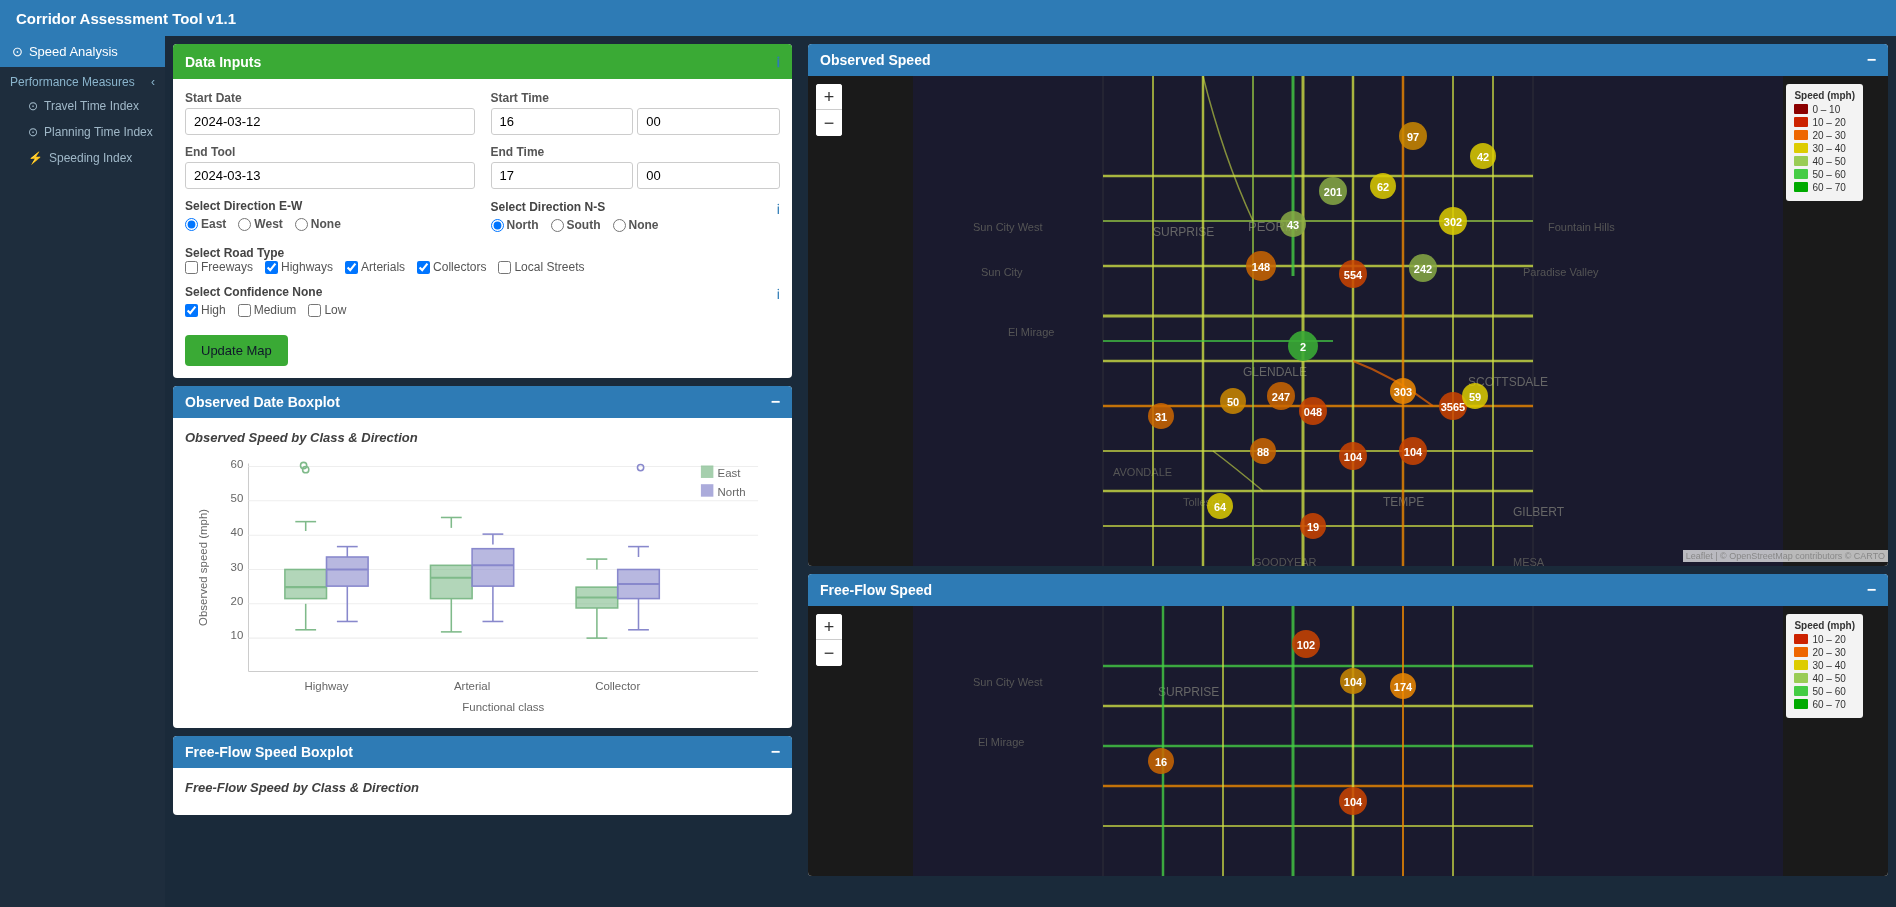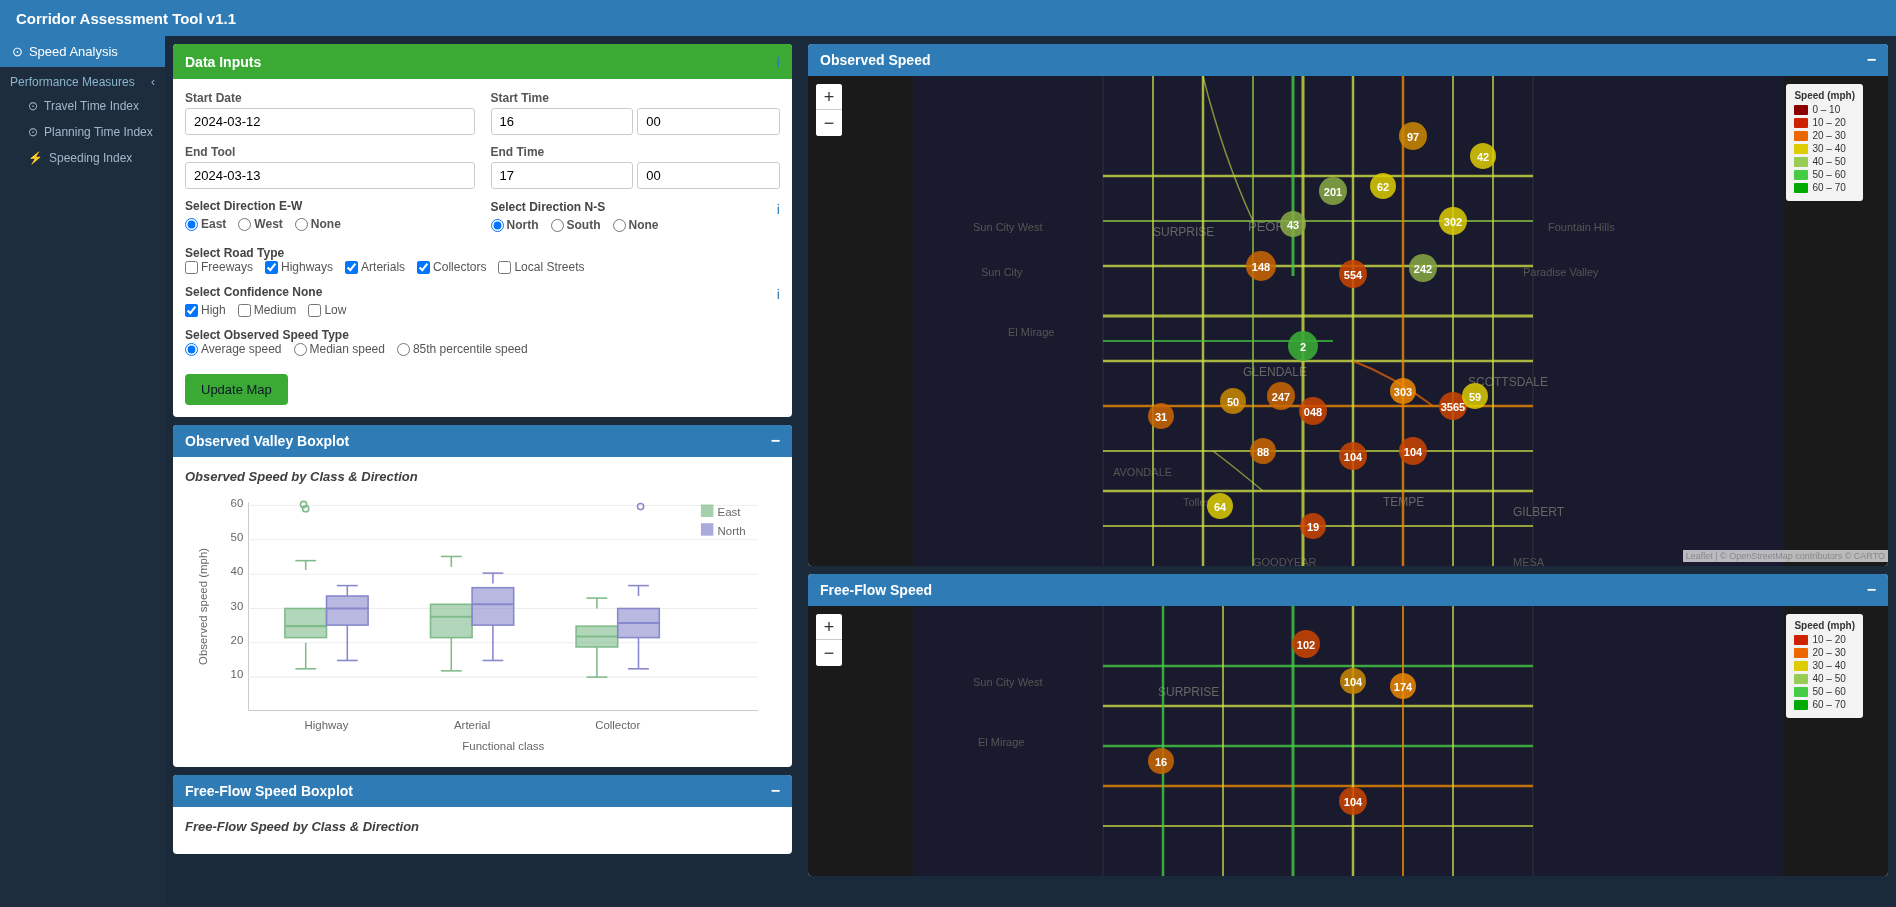--- a/index.html
+++ b/index.html
@@ -287,21 +287,21 @@
     }
 
     .legend-title {
       font-weight: bold;
       margin-bottom: 3px;
       font-size: 10px;
     }
 
     .legend-item {
       display: flex;
-      align-items: flex-end;
+      align-items: flex-start;
       gap: 4px;
       margin-bottom: 2px;
     }
 
     .legend-color {
       width: 14px;
       height: 10px;
       border-radius: 1px;
     }
 
@@ -446,36 +446,28 @@
               <span class="info-icon">ℹ</span>
             </div>
             <div class="checkbox-group">
               <label><input type="checkbox" checked="" style=""> High</label>
               <label><input type="checkbox" style=""> Medium</label>
               <label><input type="checkbox" style=""> Low</label>
             </div>
           </div>
 
           
-          <div class="form-section">
-            <span class="section-label">Select Observed Speed Type</span>
-            <div class="radio-group">
-              <label><input type="radio" name="speed-type" checked="" style=""> Average speed</label>
-              <label><input type="radio" name="speed-type" style=""> Median speed</label>
-              <label><input type="radio" name="speed-type" style=""> 85th percentile speed</label>
-            </div>
-          </div>
 
           <button class="update-btn">Update Map</button>
         </div>
       </div>
 
       <div class="card">
         <div class="card-header">
-          <span>Observed Valley Boxplot</span>
+          <span>Observed Date Boxplot</span>
           <span class="collapse-btn">−</span>
         </div>
         <div class="card-body">
           <div class="boxplot-title">Observed Speed by Class &amp; Direction</div>
           <div style="position:relative;">
             <svg class="boxplot-svg" viewBox="0 0 560 250">
 
               <line x1="55" y1="10" x2="55" y2="210" stroke="#ccc" stroke-width="1"></line>
 
               <line x1="55" y1="210" x2="545" y2="210" stroke="#ccc" stroke-width="1"></line>

